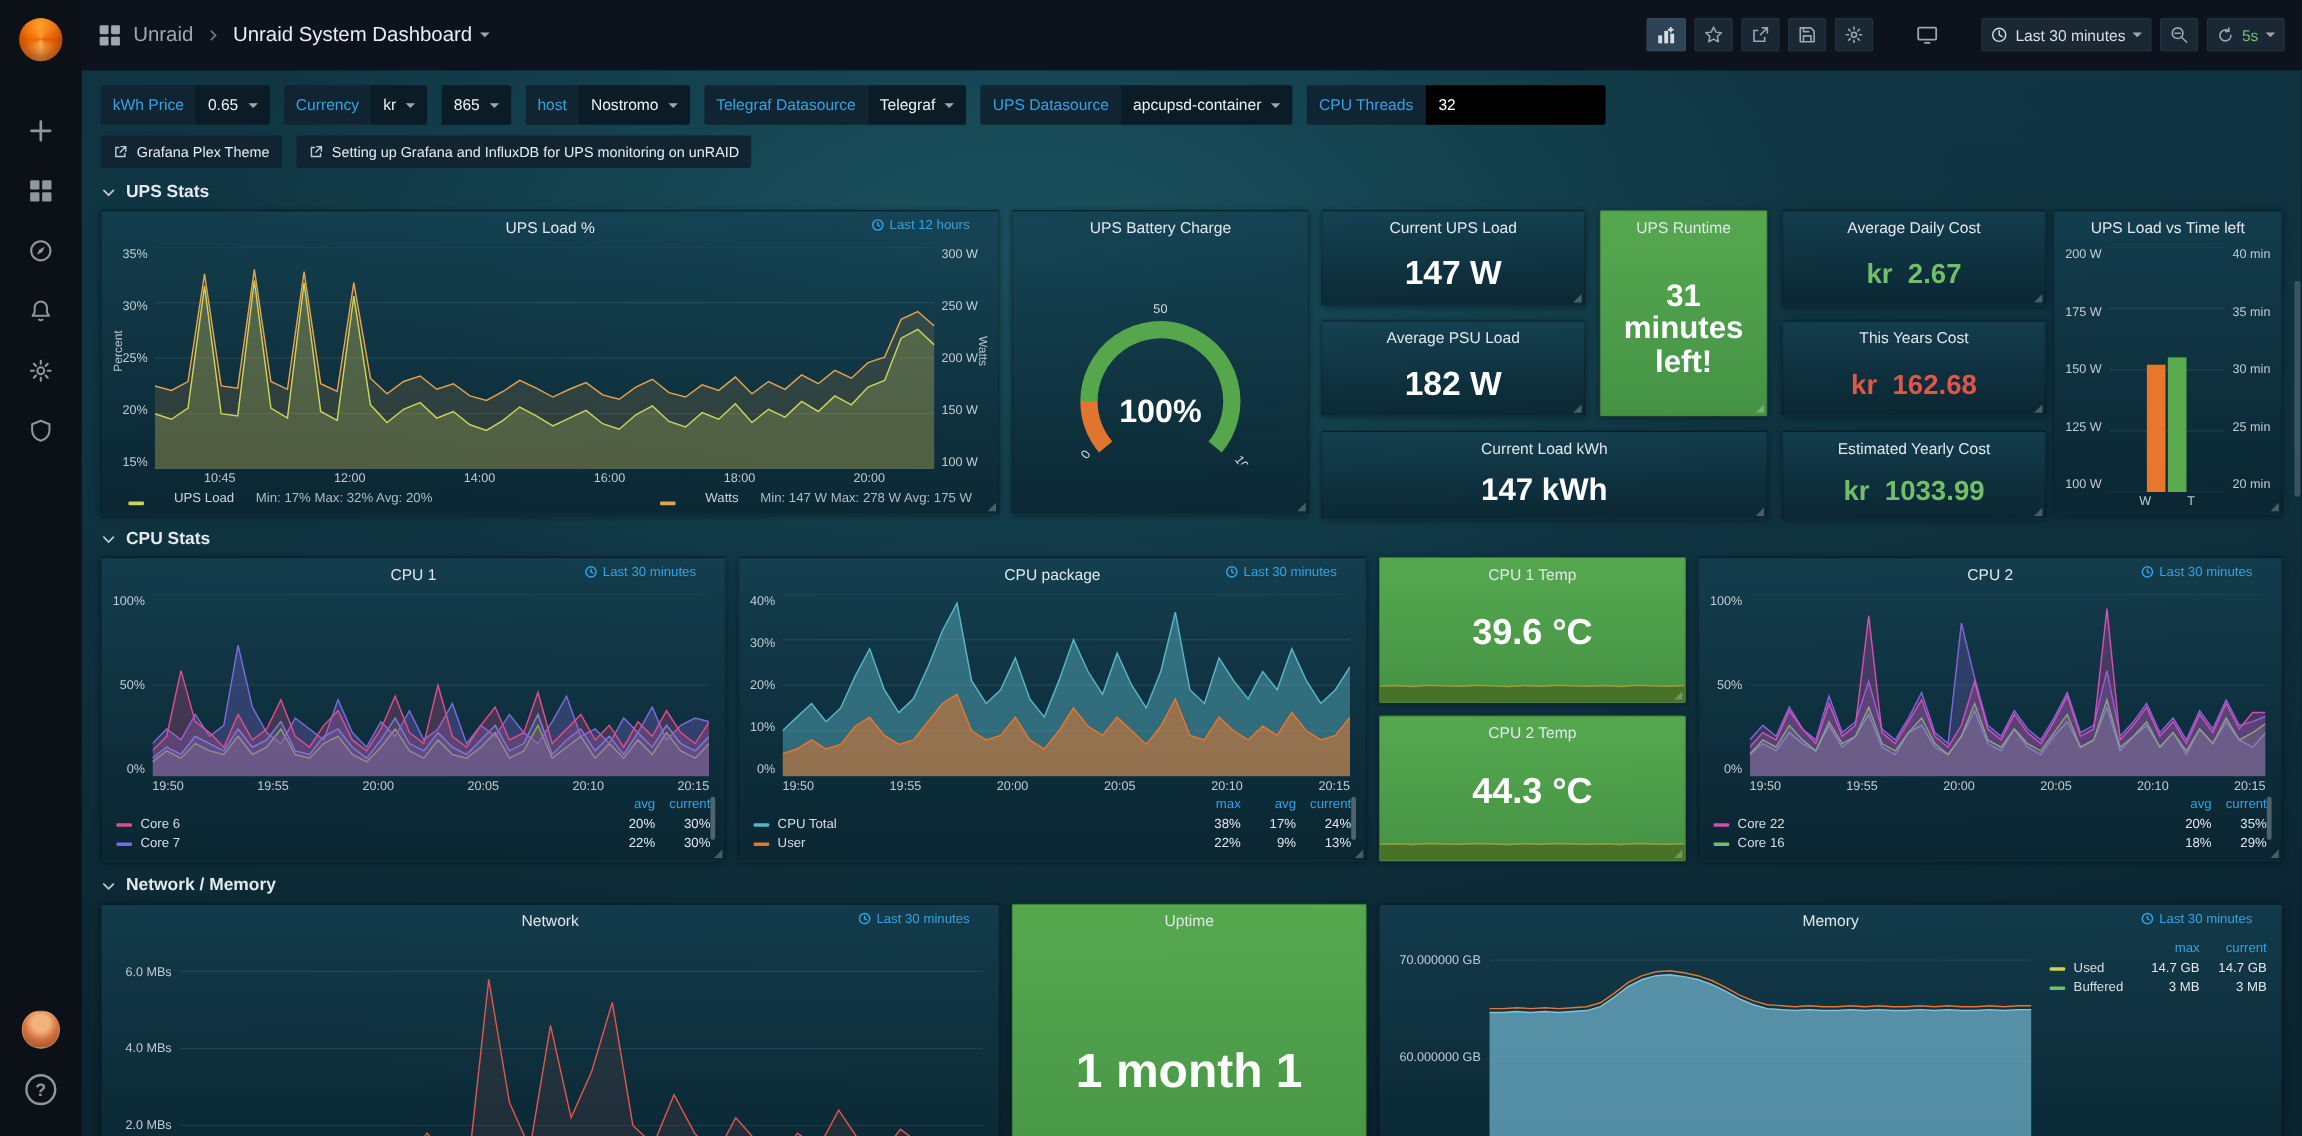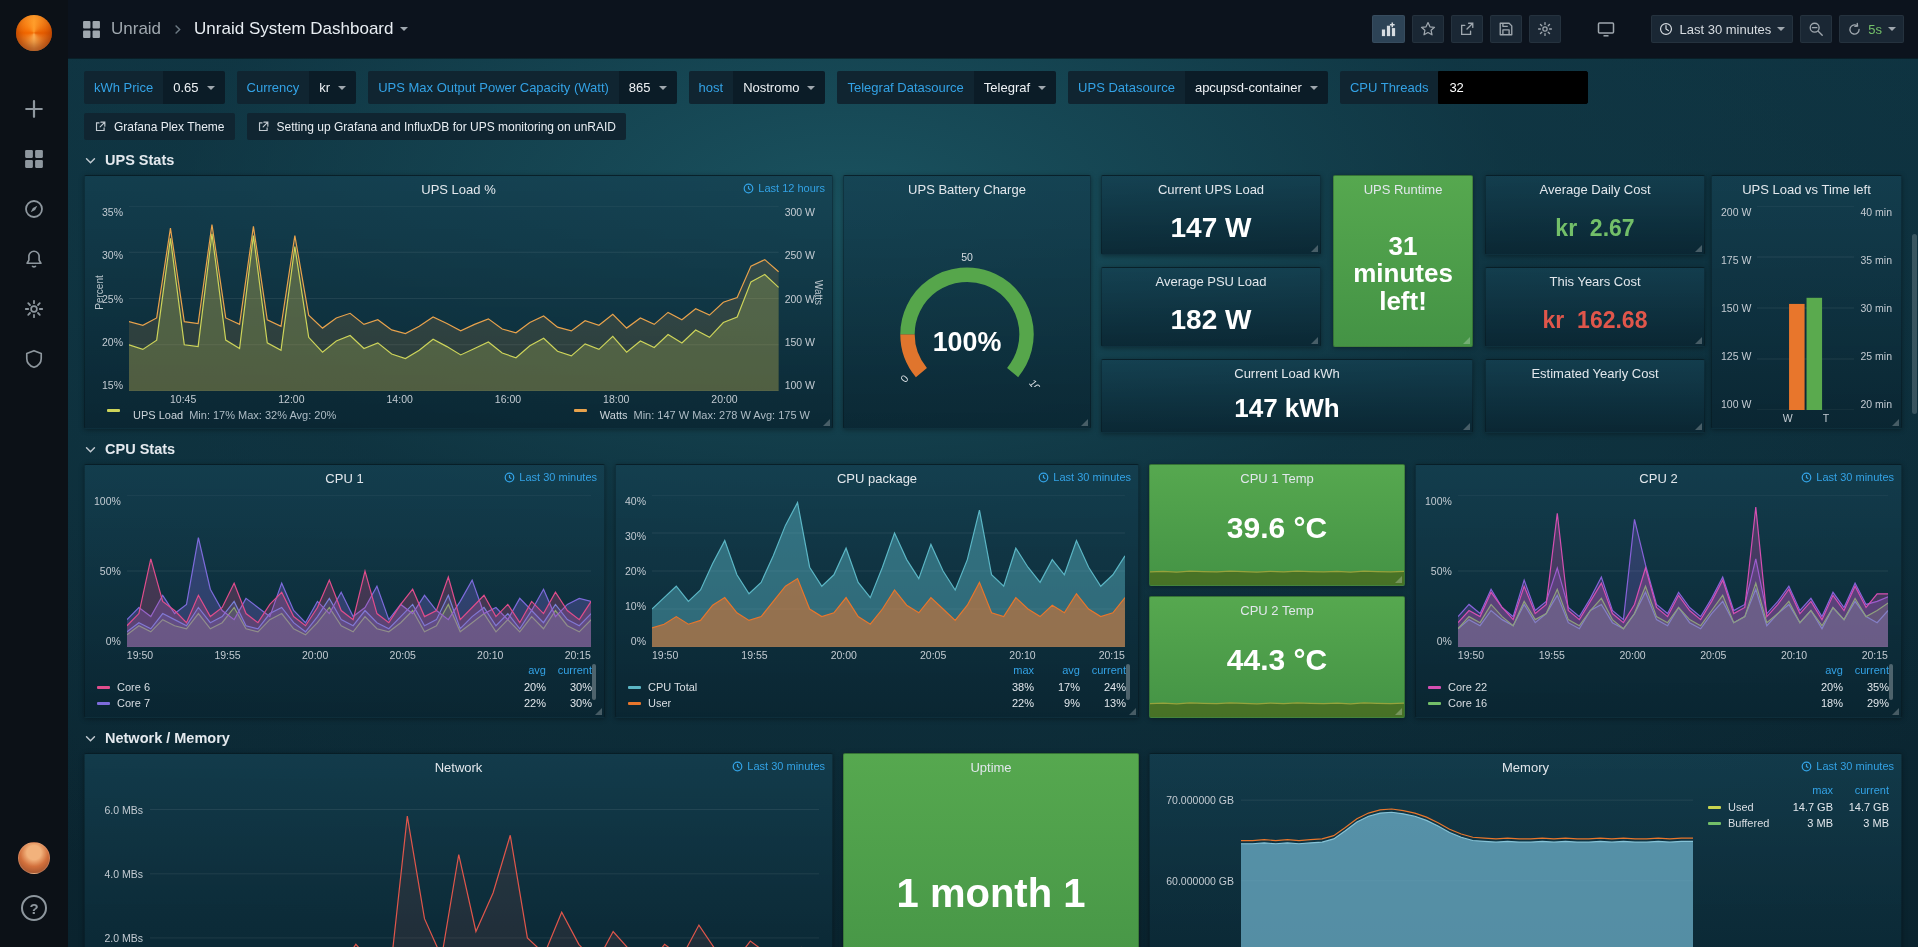--- a/index.html
+++ b/index.html
@@ -61,21 +61,21 @@
   color:#e4e9ee; cursor:pointer; }
 .prow { display:flex; gap:10px; }
 
 
 .panel { background:linear-gradient(180deg, rgba(21,65,82,.75) 0%, rgba(10,37,49,.85) 100%);
   border:1px solid rgba(0,0,0,.22); border-radius:2px; position:relative; overflow:hidden;
   box-shadow:0 1px 5px rgba(0,0,0,.35); display:flex; flex-direction:column; }
 .panel.greenbg { background:linear-gradient(180deg,#56a84f 0%, #449345 100%); }
 .ptitle { height:26px; flex-shrink:0; display:flex; align-items:center; justify-content:center;
   font-size:13px; font-weight:500; color:#e2e7ec; position:relative; cursor:pointer; }
-.badge { position:absolute; right:7px; top:6px; display:flex; align-items:flex-end; gap:4px;
+.badge { position:absolute; right:24px; top:6px; display:flex; align-items:flex-start; gap:4px;
   color:#33a2e5; font-size:11px; cursor:pointer; }
 .corner { position:absolute; right:2px; bottom:2px; width:0; height:0; border-style:solid;
   border-width:0 0 7px 7px; border-color:transparent transparent rgba(255,255,255,.25) transparent; }
 
 
 .stat-value { flex:1; display:flex; align-items:center; justify-content:center; text-align:center;
   font-weight:bold; color:#fff; white-space:pre; line-height:1.05; padding:0 6px; }
 .fs28 { font-size:28px; } .fs26 { font-size:26px; } .fs24 { font-size:23px; }
 .fs30 { font-size:30px; } .fs40 { font-size:40px; }
 .green-text { color:#73bf69; } .red-text { color:#e0564b; }
@@ -93,21 +93,21 @@
 .xtick.around { justify-content:space-around; }
 .xtick.barsx { justify-content:center; gap:30px; }
 .legend { grid-row:3; grid-column:1 / 4; font-size:11px; color:#ccd4da; padding:3px 4px 2px; position:relative; }
 .lhead { display:flex; justify-content:flex-end; color:#33a2e5; height:15px; }
 .lhead span { width:46px; text-align:right; }
 .lrow { display:flex; align-items:center; height:16px; cursor:pointer; }
 .lmark { width:13px; height:3px; border-radius:1px; margin-right:7px; flex-shrink:0; }
 .lname { flex:1; color:#d8dde2; white-space:nowrap; overflow:hidden; }
 .lval { width:46px; text-align:right; color:#e2e7ec; }
 .legend.inline { display:flex; justify-content:space-between; padding:4px 6px 3px; }
-.lent { display:flex; align-items:flex-start; gap:6px; white-space:nowrap; }
+.lent { display:flex; align-items:flex-end; gap:18px; white-space:nowrap; }
 .lstats { color:#aebcc5; }
 .lscroll { position:absolute; right:0; top:3px; width:4px; height:36px; background:rgba(255,255,255,.28); border-radius:2px; }
 .rot-l { position:absolute; left:-16px; top:44%; transform:rotate(-90deg); font-size:10px; color:#b9c4cb; width:60px; text-align:center; }
 .rot-r { position:absolute; right:-16px; top:44%; transform:rotate(90deg); font-size:10px; color:#b9c4cb; width:60px; text-align:center; }
 
 
 .cbody.sidelegend { grid-template-columns:auto 1fr 195px; }
 .legend.side { grid-column:3; grid-row:1 / 3; padding:0 4px 0 10px; }
 .legend.side .lval { width:56px; }
 .legend.side .lhead span { width:56px; }
@@ -285,21 +285,20 @@
             </span>
         </div>
         <div class="var">
           <span class="var-label">Currency</span>
           <span class="var-value">
               <span>kr</span>
               <span class="caret"></span>
             </span>
         </div>
         <div class="var">
-          <span class="var-label">UPS Max Output Power Capacity (Watt)</span>
           <span class="var-value">
               <span>865</span>
               <span class="caret"></span>
             </span>
         </div>
         <div class="var">
           <span class="var-label">host</span>
           <span class="var-value">
               <span>Nostromo</span>
               <span class="caret"></span>
@@ -472,20 +471,21 @@
             <div class="ptitle">
                 <span>Current Load kWh</span>
               </div>
             <div class="stat-value fs26">147 kWh</div>
             <div class="corner"></div>
           </div>
           <div class="panel" style="grid-area:3/3">
             <div class="ptitle">
                 <span>Estimated Yearly Cost</span>
               </div>
+            <div class="stat-value fs24 green-text">kr  1033.99</div>
             <div class="corner"></div>
           </div>
         </div>
 
         <div class="panel p-upsbar">
           <div class="ptitle">
               <span>UPS Load vs Time left</span>
             </div>
           <div class="cbody">
             <div class="ytick" style="grid-column:1">

